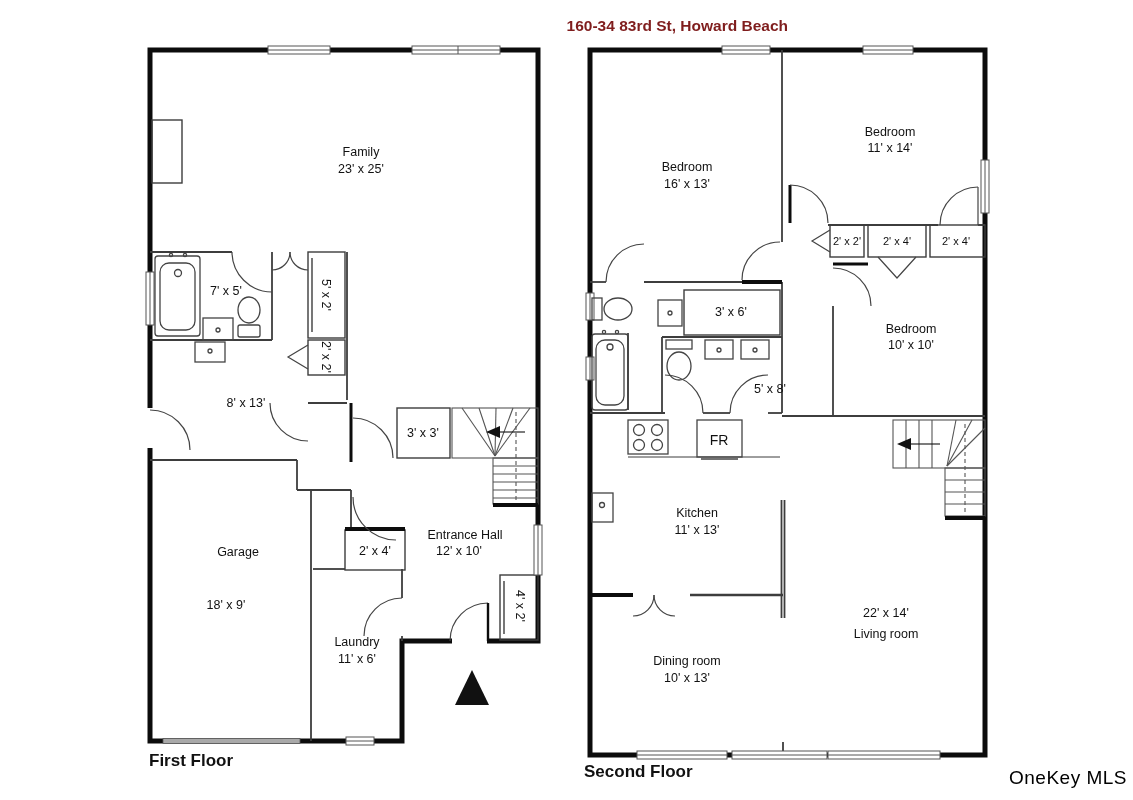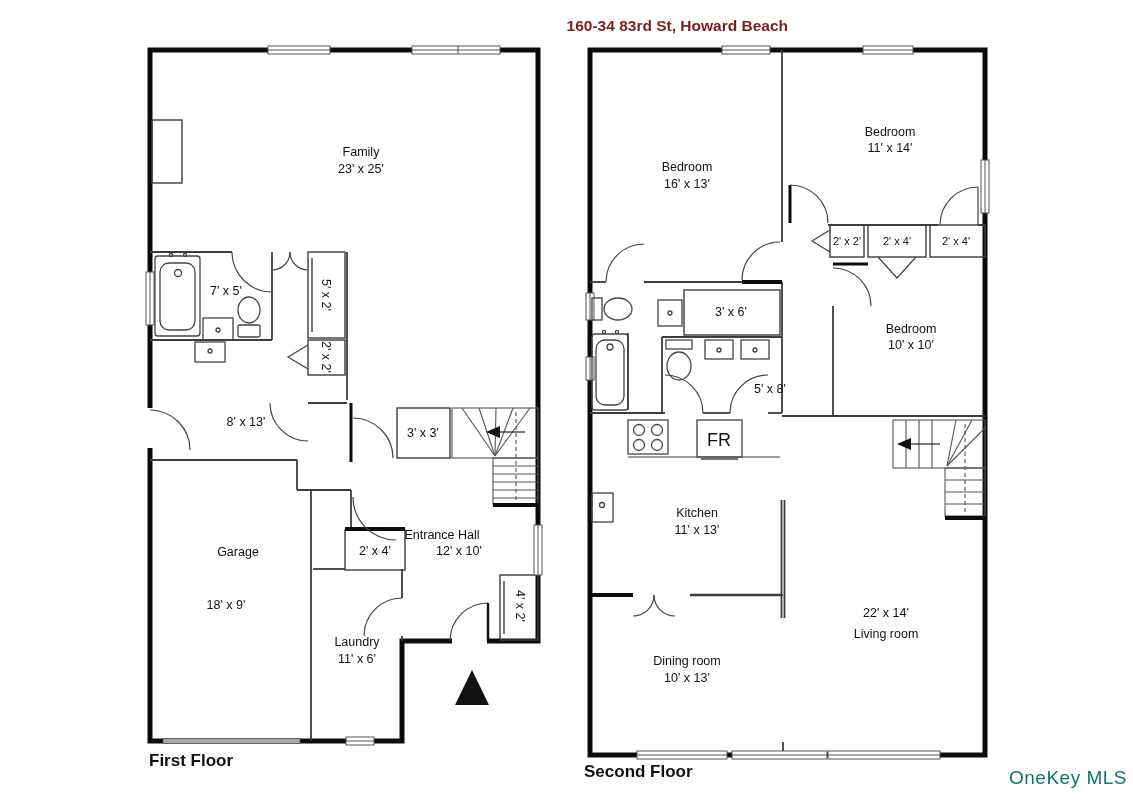--- a/index.html
+++ b/index.html
@@ -3,27 +3,27 @@
 <meta charset="utf-8">
 <style>
   html,body{margin:0;padding:0;background:#fff;}
   #canvas{position:relative;width:1133px;height:800px;background:#ffffff;overflow:hidden;
           font-family:"Liberation Sans", sans-serif;}
   #plan-svg{position:absolute;left:0;top:0;width:1133px;height:800px;}
   .lbl{position:absolute;transform:translate(-50%,-50%);font-size:12.5px;color:#111;
        white-space:nowrap;line-height:1;}
   .lbl.small{font-size:11px;}
   .lbl.vert{transform:translate(-50%,-50%) rotate(90deg);}
-  .lbl.fr{font-size:18px;}
+  .lbl.fr{font-size:14px;}
   .page-title{position:absolute;left:288px;top:17px;width:500px;text-align:right;
        font-size:15.5px;font-weight:bold;color:#7f1d1d;}
   .floor-label{position:absolute;font-size:17px;font-weight:bold;color:#111;}
   #first-floor-label{left:149px;top:751px;}
   #second-floor-label{left:584px;top:762px;}
-  .watermark{position:absolute;right:6px;top:767px;font-size:19px;color:#0f766e;
+  .watermark{position:absolute;right:6px;top:767px;font-size:19px;color:#000000;
        letter-spacing:0.5px;}
 </style>
 </head>
 <body>
 
 <div id="canvas">
 
 <svg id="plan-svg" viewBox="0 0 1133 800">
 
   <g>
@@ -265,23 +265,23 @@
   </g>
 </svg>
 
 <div class="page-title">160-34 83rd St, Howard Beach</div>
 
 <div class="lbl" style="left:361px;top:152px;">Family</div>
 <div class="lbl" style="left:361px;top:169px;">23' x 25'</div>
 <div class="lbl" style="left:226px;top:291px;">7' x 5'</div>
 <div class="lbl vert" style="left:326px;top:295px;">5' x 2'</div>
 <div class="lbl vert" style="left:326px;top:357px;">2' x 2'</div>
-<div class="lbl" style="left:246px;top:403px;margin-top:19px;">8' x 13'</div>
+<div class="lbl" style="left:246px;top:403px;">8' x 13'</div>
 <div class="lbl" style="left:423px;top:433px;">3' x 3'</div>
-<div class="lbl" style="left:442px;top:535px;">Entrance Hall</div>
+<div class="lbl" style="left:465px;top:535px;">Entrance Hall</div>
 <div class="lbl" style="left:459px;top:551px;">12' x 10'</div>
 <div class="lbl" style="left:375px;top:551px;">2' x 4'</div>
 <div class="lbl" style="left:238px;top:552px;">Garage</div>
 <div class="lbl" style="left:226px;top:605px;">18' x 9'</div>
 <div class="lbl" style="left:357px;top:642px;">Laundry</div>
 <div class="lbl" style="left:357px;top:659px;">11' x 6'</div>
 <div class="lbl vert" style="left:520px;top:606px;">4' x 2'</div>
 
 <div class="lbl" style="left:687px;top:167px;">Bedroom</div>
 <div class="lbl" style="left:687px;top:184px;text-align:right;">16' x 13'</div>

